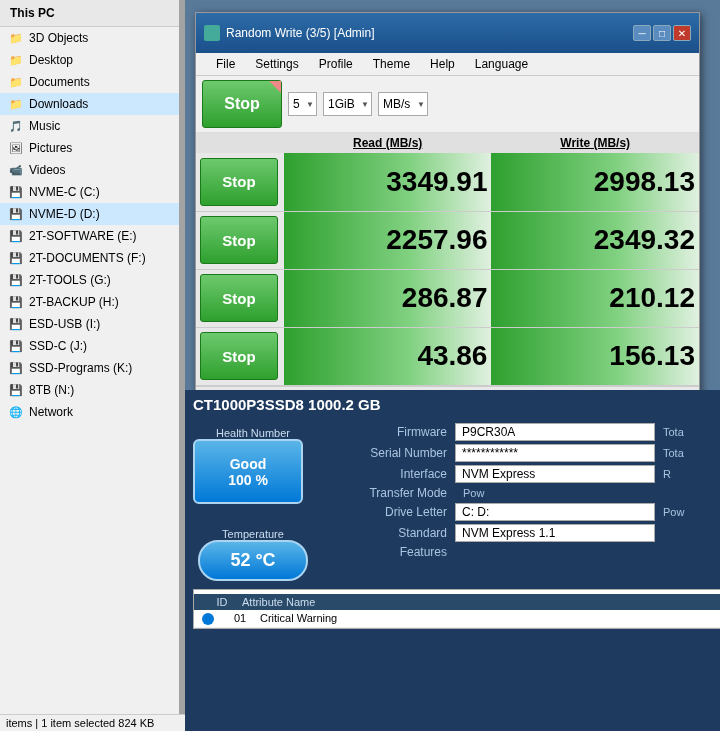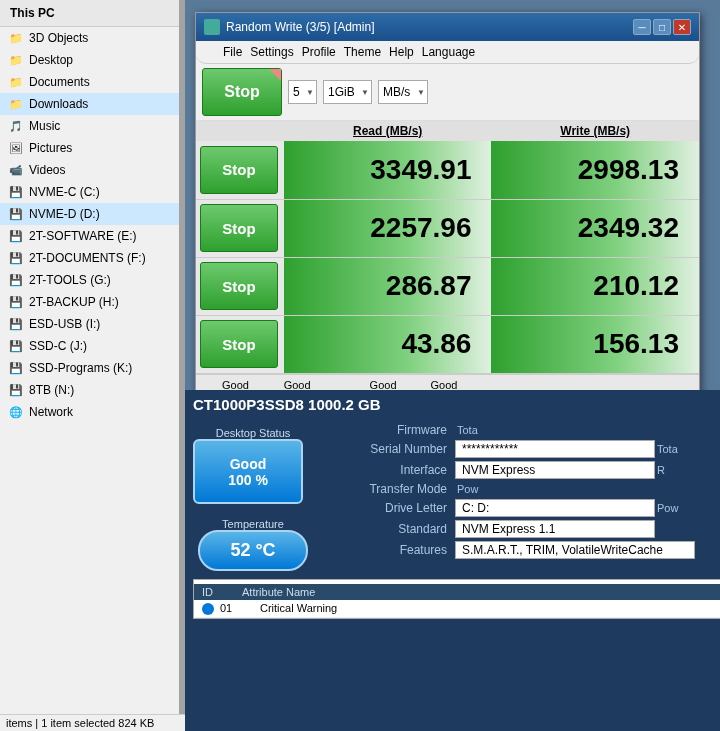--- a/index.html
+++ b/index.html
@@ -73,21 +73,21 @@
       box-shadow: 2px 2px 8px rgba(0,0,0,0.5);
     }
     .window-titlebar {
       background: linear-gradient(to bottom, #2d6ca8, #1a4f8a);
       color: white;
       padding: 4px 8px;
       display: flex;
       align-items: center;
       justify-content: space-between;
       font-size: 12px;
-      height: 28px;
+      height: 40px;
     }
     .window-titlebar .title-left {
       display: flex;
       align-items: center;
       gap: 6px;
     }
     .window-title-icon {
       width: 16px;
       height: 16px;
       background: #4a9;
@@ -109,25 +109,25 @@
       align-items: center;
       justify-content: center;
       cursor: pointer;
       border-radius: 2px;
     }
     .win-btn.close { background: #c0392b; }
 
     
     .menu-bar {
       background: #f0f0f0;
-      padding: 2px 23px;
-      display: flex;
+      padding: 2px 16px;
+      display: flex;
+      gap: 12px;
       font-size: 12px;
       border-bottom: 1px solid #ccc;
-      border-radius: 10px;
     }
     .menu-item {
       padding: 2px 4px;
       cursor: pointer;
       color: #000;
     }
 
     
     .toolbar {
       display: flex;
@@ -214,21 +214,21 @@
       font-weight: bold;
       width: 78px;
       height: 48px;
       border: 1px solid #1a7a1a;
       cursor: pointer;
       border-radius: 3px;
     }
     .bench-value-cell {
       background: linear-gradient(to right, #2ea02e 0%, #7fd07f 60%, #e0f0e0 100%);
       text-align: right;
-      padding: 4px 20px;
+      padding: 4px 4px;
       font-size: 28px;
       font-weight: bold;
       color: #000;
       width: 210px;
       font-family: 'Segoe UI', sans-serif;
     }
     .bench-value-cell.write {
       background: linear-gradient(to right, #2ea02e 0%, #7fd07f 60%, #e0f0e0 100%);
       text-align: right;
     }
@@ -329,33 +329,33 @@
       background: #fff;
       color: #000;
       padding: 1px 6px;
       width: 200px;
       font-size: 12px;
       border: 1px solid #aaa;
     }
     .cdi-field-extra {
       color: #aac4e0;
       font-size: 11px;
-      margin-left: 2px;
+      margin-left: 8px;
     }
 
     
     .smart-table-header {
       display: flex;
       background: #2a4a6a;
       color: #cde;
       font-size: 11px;
       padding: 2px 8px;
       margin-top: 4px;
     }
-    .smart-col-id { width: 40px; }
+    .smart-col-id { width: 40px; text-align: center; }
     .smart-col-name { flex: 1; }
 
     .smart-row {
       display: flex;
       background: #fff;
       font-size: 11px;
       padding: 2px 8px;
       border-bottom: 1px solid #eee;
     }
     .smart-circle {
@@ -581,32 +581,33 @@
   </div>
 
   <div id="cdi-panel">
     <div style="display:flex; padding:6px 8px; align-items:center; gap:8px; background:#1e3a5f;">
       <span style="color:#fff; font-size:15px; font-weight:bold; flex:1;">CT1000P3SSD8 1000.2 GB</span>
     </div>
 
     <div class="cdi-content">
 
       <div class="cdi-health-box">
-        <div class="cdi-label">Desktop Status</div>
+        <div class="cdi-label">Health Number</div>
         <button class="health-status-btn">
           <span>Good</span>
           <span>100 %</span>
         </button>
-        <div class="cdi-label" style="margin-top:14px;">Temperature</div>
+        <div class="cdi-label" style="margin-top:24px;">Temperature</div>
         <button class="temp-btn">52 °C</button>
       </div>
 
       <div class="cdi-fields">
         <div class="cdi-field-row">
           <span class="cdi-field-label">Firmware</span>
+          <span class="cdi-field-value">P9CR30A</span>
           <span class="cdi-field-extra">Tota</span>
         </div>
         <div class="cdi-field-row">
           <span class="cdi-field-label">Serial Number</span>
           <span class="cdi-field-value">************</span>
           <span class="cdi-field-extra">Tota</span>
         </div>
         <div class="cdi-field-row">
           <span class="cdi-field-label">Interface</span>
           <span class="cdi-field-value">NVM Express</span>
@@ -620,21 +621,20 @@
           <span class="cdi-field-label">Drive Letter</span>
           <span class="cdi-field-value">C: D:</span>
           <span class="cdi-field-extra">Pow</span>
         </div>
         <div class="cdi-field-row">
           <span class="cdi-field-label">Standard</span>
           <span class="cdi-field-value">NVM Express 1.1</span>
         </div>
         <div class="cdi-field-row">
           <span class="cdi-field-label">Features</span>
-          <span class="cdi-field-value" style="width:240px;">S.M.A.R.T., TRIM, VolatileWriteCache</span>
         </div>
       </div>
     </div>
 
     <div style="background:#fff; margin: 4px 8px 0 8px; border: 1px solid #aaa;">
       <div class="smart-table-header">
         <span class="smart-col-id">ID</span>
         <span class="smart-col-name">Attribute Name</span>
       </div>
       <div class="smart-row">

